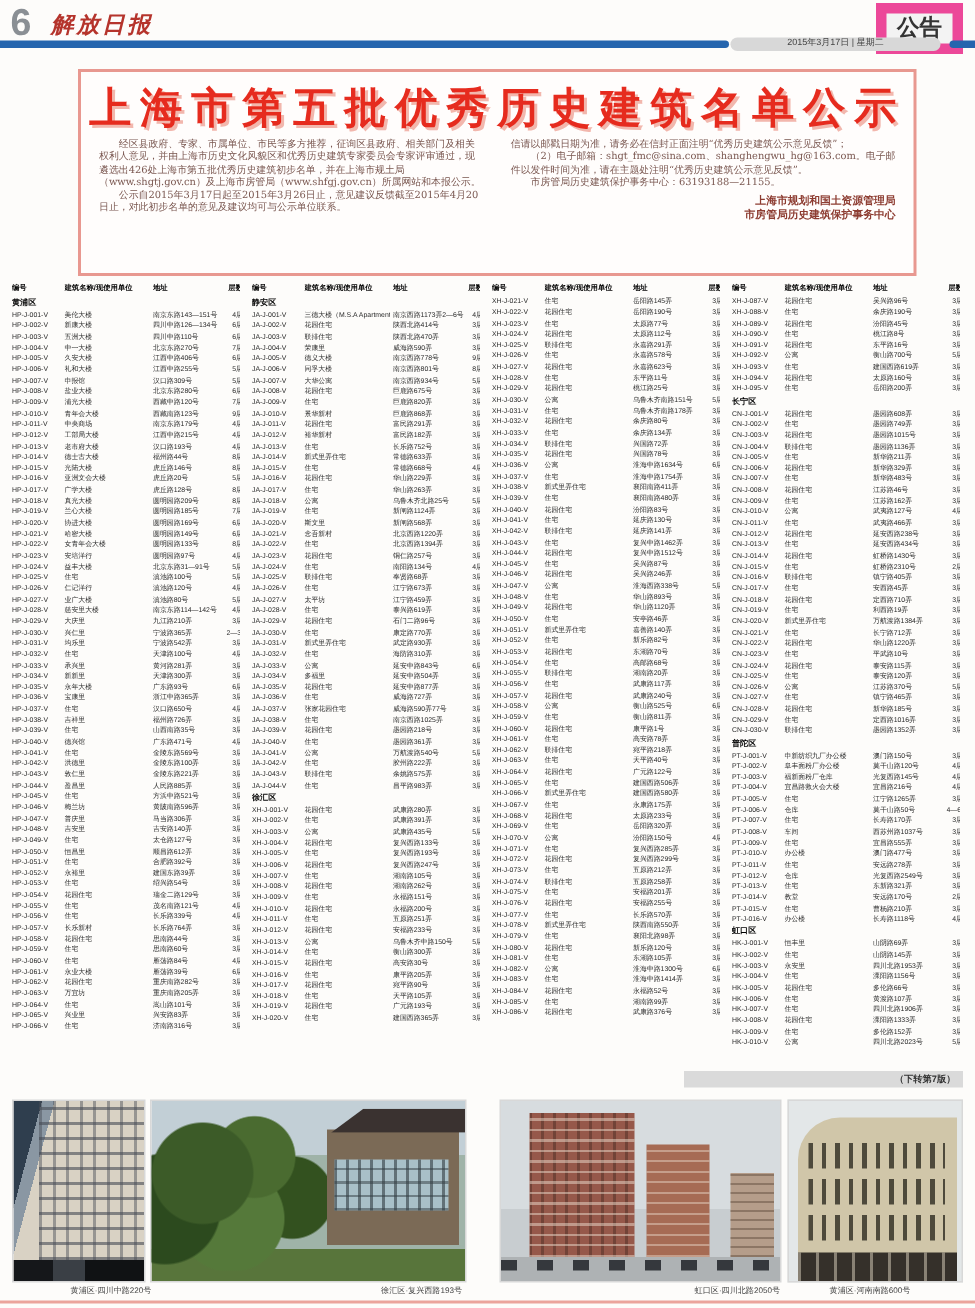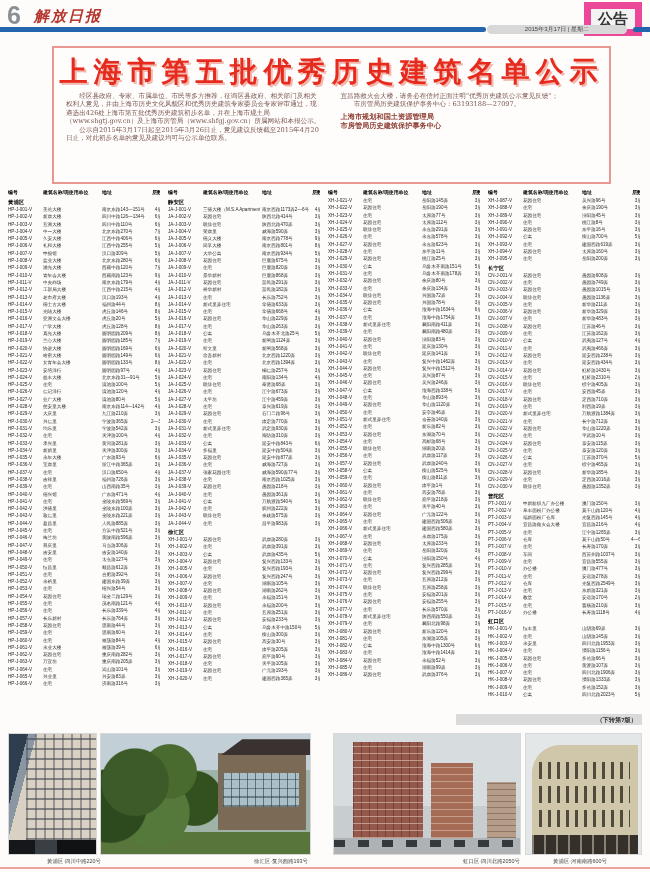--- a/index.html
+++ b/index.html
@@ -19,21 +19,21 @@
   .bar-nub{position:absolute;right:0;top:27px;width:17px;height:5px;background:#2565ae;border-radius:3px 0 0 3px;}
 
   
   .ann-box{position:absolute;left:8px;top:46px;width:559px;height:138px;box-sizing:border-box;
     border:2px solid #e89890;background:#fffdfc;margin-left:44px;}
   .ann-title{margin-top:5px;text-align:center;font-size:28px;font-weight:bold;color:#e62b1e;
     letter-spacing:6px;text-shadow:2px 2px 0 #f2b7ad;white-space:nowrap;}
   .ann-cols{position:absolute;left:12px;right:12px;top:44px;bottom:3px;display:flex;gap:18px;}
   .ann-col{flex:1;font-family:"DejaVu Serif",serif;font-size:6.6px;line-height:8.4px;color:#7a5750;}
   .ann-col p{margin:0;text-indent:2em;}
-  .ann-sig{margin-top:3px;text-align:left;font-weight:bold;color:#8d3c31;font-size:7.2px;line-height:9.4px;}
+  .ann-sig{margin-top:3px;text-align:right;font-weight:bold;color:#8d3c31;font-size:7.2px;line-height:9.4px;}
   .ann-sig div{white-space:nowrap;}
 
   
   .table-area{position:absolute;left:8px;top:188px;width:634px;height:524px;overflow:hidden;
     display:flex;gap:8px;}
   .tcol{flex:0 0 152px;width:152px;overflow:hidden;}
   .thead,.trow{display:grid;grid-template-columns:33px 57px 47px 11px;column-gap:2px;}
   .thead{font-weight:bold;font-size:4.9px;line-height:9px;height:9px;color:#000;}
   .tsection{font-weight:bold;font-size:5.4px;line-height:7px;height:7px;margin-top:2px;color:#000;}
   .trow{height:7.3px;line-height:7.3px;font-size:4.6px;color:#2a2a2a;}
@@ -100,22 +100,23 @@
 <div class="bar-nub"></div>
 
 <div class="ann-box">
   <div class="ann-title">上海市第五批优秀历史建筑名单公示</div>
   <div class="ann-cols">
     <div class="ann-col">
       <p>经区县政府、专家、市属单位、市民等多方推荐，征询区县政府、相关部门及相关权利人意见，并由上海市历史文化风貌区和优秀历史建筑专家委员会专家评审通过，现遴选出426处上海市第五批优秀历史建筑初步名单，并在上海市规土局（www.shgtj.gov.cn）及上海市房管局（www.shfgj.gov.cn）所属网站和本报公示。</p>
       <p>公示自2015年3月17日起至2015年3月26日止，意见建议反馈截至2015年4月20日止，对此初步名单的意见及建议均可与公示单位联系。</p>
     </div>
     <div class="ann-col">
-      <p style="text-indent:0">宜昌路救火会大楼，请务必在信封正面注明“优秀历史建筑公示意见反馈”；</p>
-      <p>市房管局历史建筑保护事务中心：63193188—27097。</p>
+      <p style="text-indent:0">信请以邮戳日期为准，请务必在信封正面注明“优秀历史建筑公示意见反馈”；</p>
+      <p>（2）电子邮箱：shgt_fmc@sina.com、shanghengwu_hg@163.com。电子邮件以发件时间为准，请在主题处注明“优秀历史建筑公示意见反馈”。</p>
+      <p>市房管局历史建筑保护事务中心：63193188—21155。</p>
       <div class="ann-sig">
         <div>上海市规划和国土资源管理局</div>
         <div>市房管局历史建筑保护事务中心</div>
       </div>
     </div>
   </div>
 </div>
 
 <div class="table-area">
     <div class="tcol">

